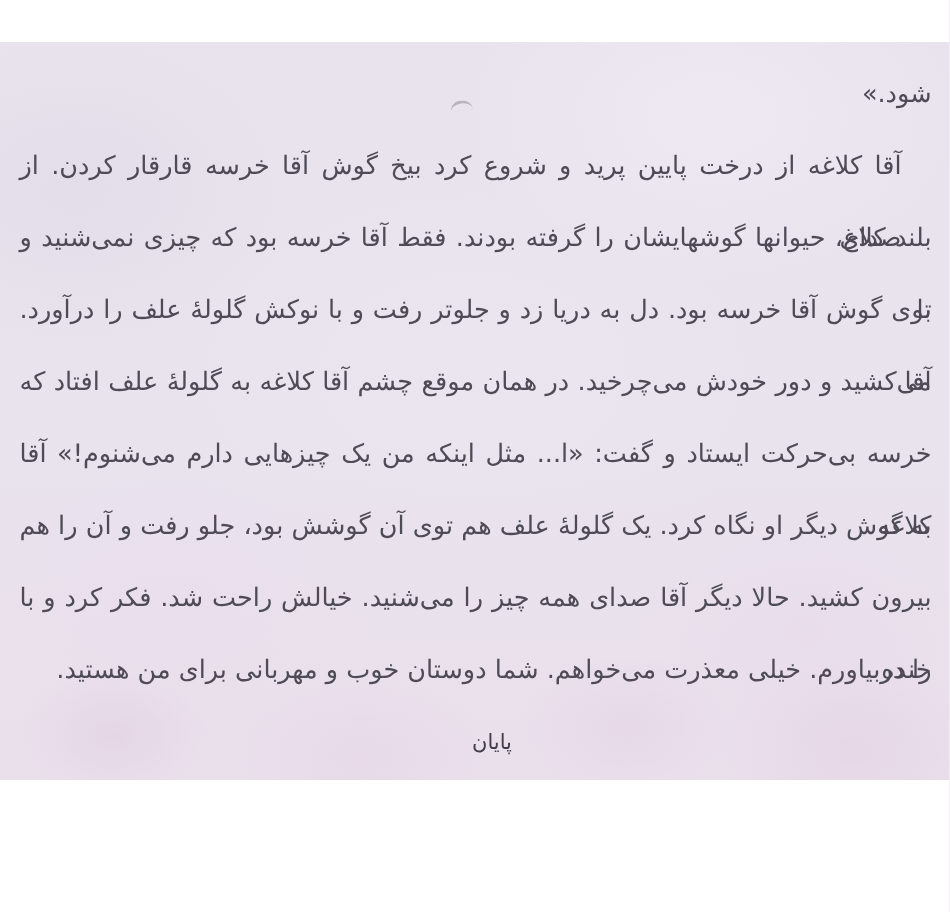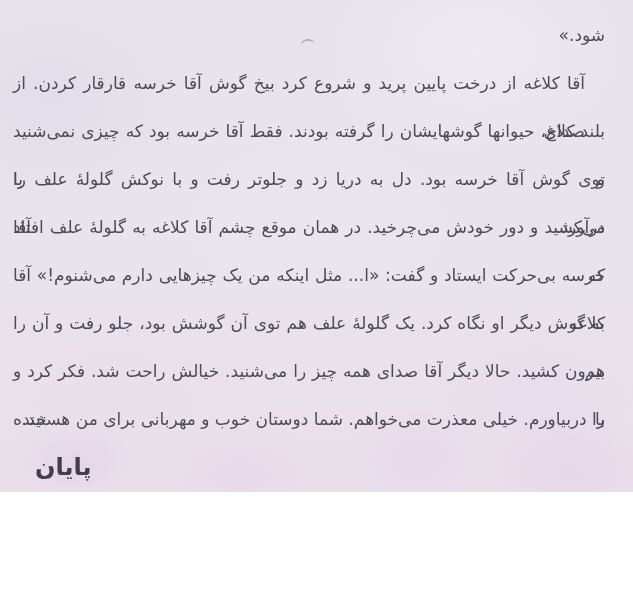--- a/index.html
+++ b/index.html
@@ -5,34 +5,35 @@
   html, body { margin: 0; padding: 0; }
   body {
     width: 633px; height: 608px; overflow: hidden;
     font-family: "DejaVu Sans", sans-serif;
   }
   .page {
     position: relative;
     width: 633px; height: 492px;
     box-sizing: border-box;
     direction: rtl;
-    padding: 11px 28px 0 13px;
+    padding: 11px 12px 0 13px;
     color: #4e4b57;
     background-color: #e9e3ed;
     background-image:
       linear-gradient(to bottom, rgba(235,228,238,0) 55%, rgba(234,219,233,.45) 100%),
       radial-gradient(ellipse 90px 60px at 12% 94%, rgba(221,199,221,.60), transparent 70%),
       radial-gradient(ellipse 120px 80px at 38% 97%, rgba(228,208,228,.55), transparent 70%),
       radial-gradient(ellipse 100px 70px at 66% 93%, rgba(225,203,226,.50), transparent 70%),
       radial-gradient(ellipse 130px 90px at 90% 96%, rgba(224,200,222,.55), transparent 70%),
       radial-gradient(ellipse 160px 110px at 85% 80%, rgba(231,217,235,.45), transparent 70%),
       radial-gradient(ellipse 200px 140px at 18% 76%, rgba(233,221,237,.40), transparent 70%),
       radial-gradient(ellipse 240px 160px at 75% 10%, rgba(241,237,245,.55), transparent 70%),
       radial-gradient(ellipse 200px 150px at 8% 20%, rgba(221,214,229,.45), transparent 70%),
       radial-gradient(ellipse 300px 200px at 50% 45%, rgba(238,233,242,.35), transparent 70%);
+    margin-top: 28px;
   }
   .line {
     height: 48px;
     line-height: 48px;
     font-size: 17px;
     white-space: nowrap;
   }
   .carryover { text-align: right; white-space: normal; }
   .justified {
     white-space: normal;
@@ -40,23 +41,23 @@
     text-align-last: justify;
   }
   .indent { padding-right: 20px; }
   .lastline {
     white-space: normal;
     text-align: center;
     text-align-last: right;
   }
   .end-word {
     height: 48px; line-height: 48px;
-    font-size: 24px; font-weight: bold;
+    font-size: 14px; font-weight: normal;
     color: #413e4b;
-    text-align: left;
+    text-align: center;
     padding-left: 22px;
   }
   .smudge {
     position: absolute;
     left: 300px; top: 39px;
     width: 15px; height: 5px;
     border-top: 2px solid rgba(125,119,135,.45);
     border-radius: 50% 50% 0 0 / 100% 100% 0 0;
     transform: rotate(-8deg);
   }

